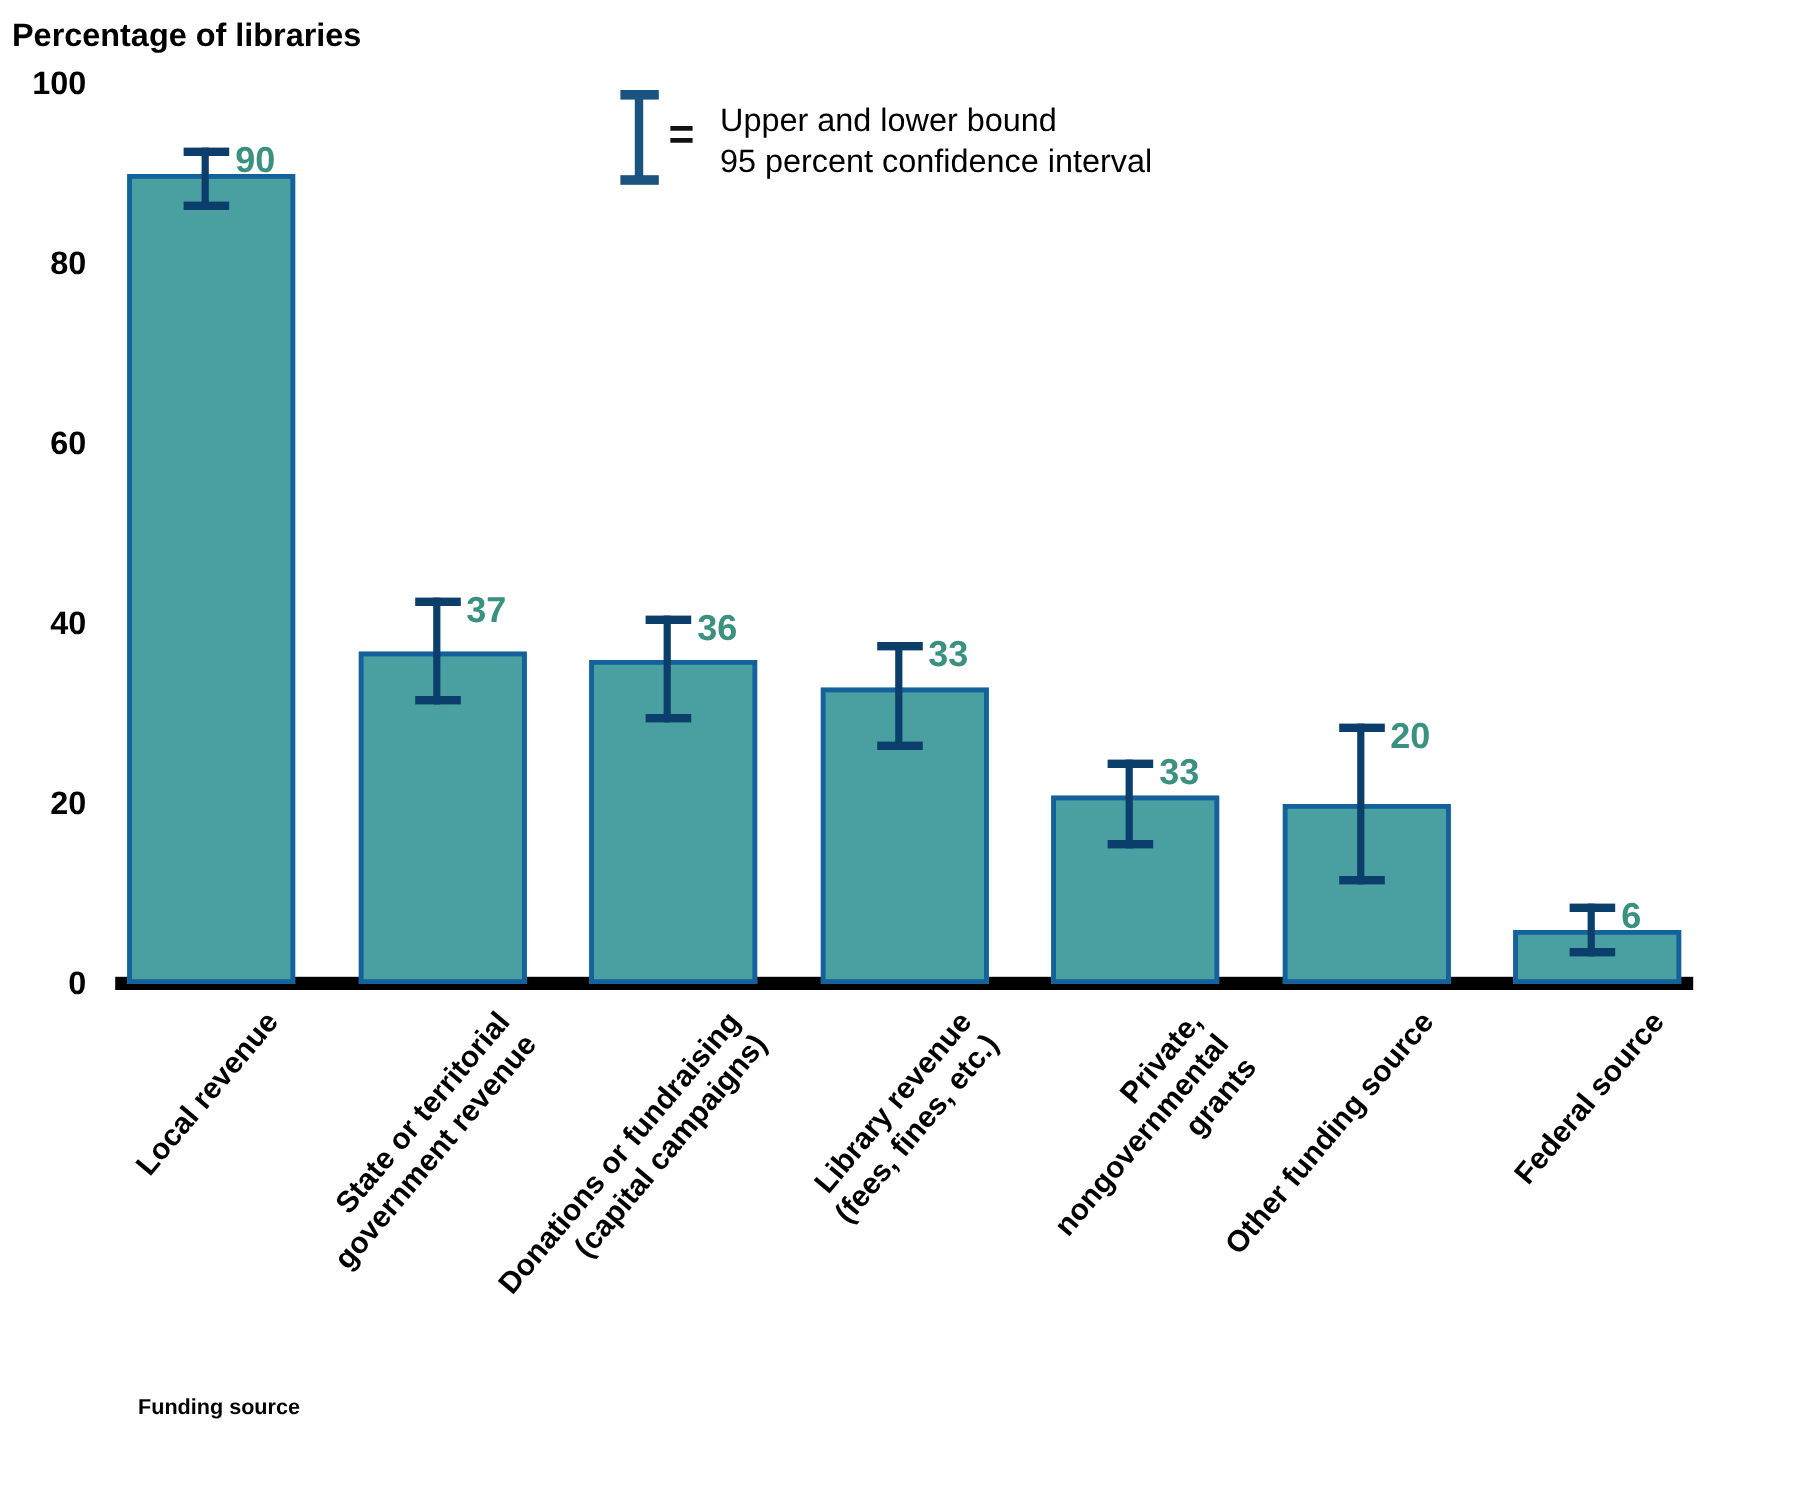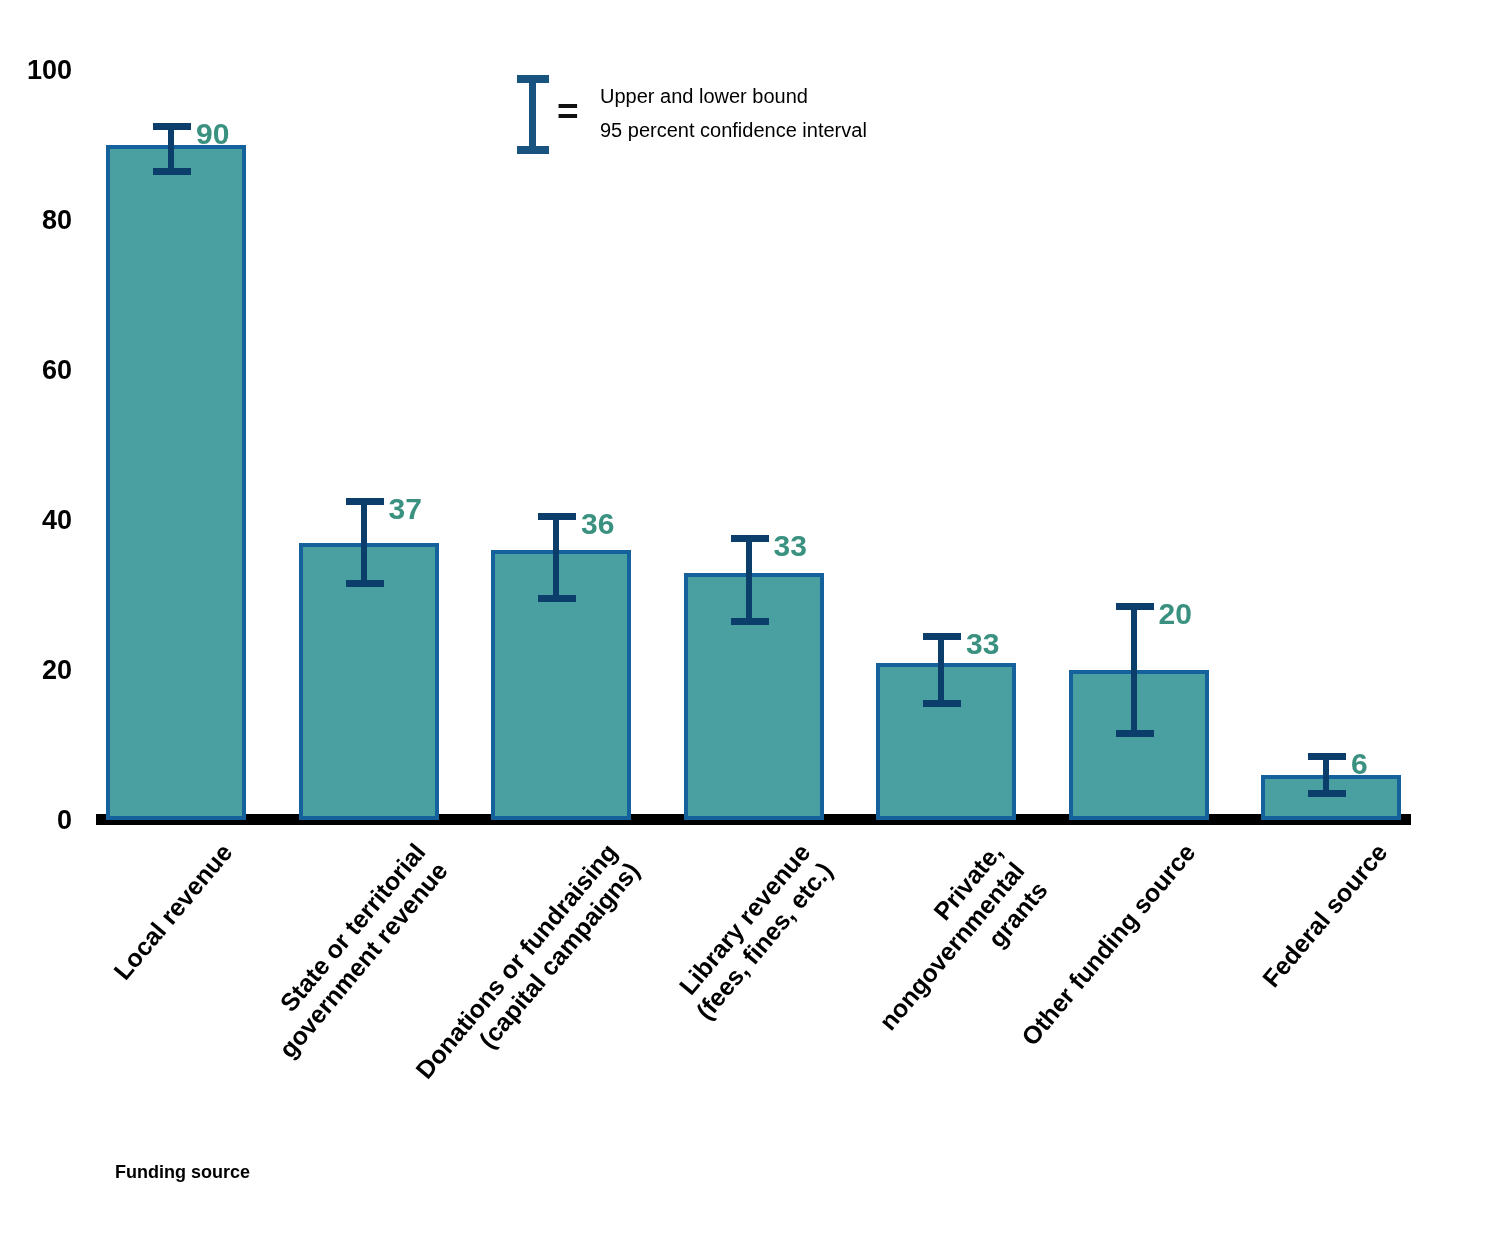--- a/index.html
+++ b/index.html
@@ -104,21 +104,21 @@
   }
   .legend-eq {
     position: absolute;
     font-size: 37px;
     font-weight: bold;
     color: #111111;
     line-height: 1;
   }
   .legend-text {
     position: absolute;
-    font-size: 20px;
+    font-size: 27px;
     color: #000000;
     line-height: 1.3;
     white-space: nowrap;
   }
   .axis-title-x {
     position: absolute;
     font-size: 18px;
     font-weight: bold;
     color: #000000;
   }
@@ -127,20 +127,21 @@
     font-size: 24px;
     color: #000000;
     white-space: pre;
   }
 </style>
 </head>
 <body>
 
 <div id="stage">
 
+  <div class="axis-title-y">Percentage of libraries</div>
 
   <div id="ytick-wrap">
       <div class="ytick" style="top: 820px;">0</div>
       <div class="ytick" style="top: 670px;">20</div>
       <div class="ytick" style="top: 520px;">40</div>
       <div class="ytick" style="top: 370px;">60</div>
       <div class="ytick" style="top: 220px;">80</div>
       <div class="ytick" style="top: 70px;">100</div>
     </div>
 

